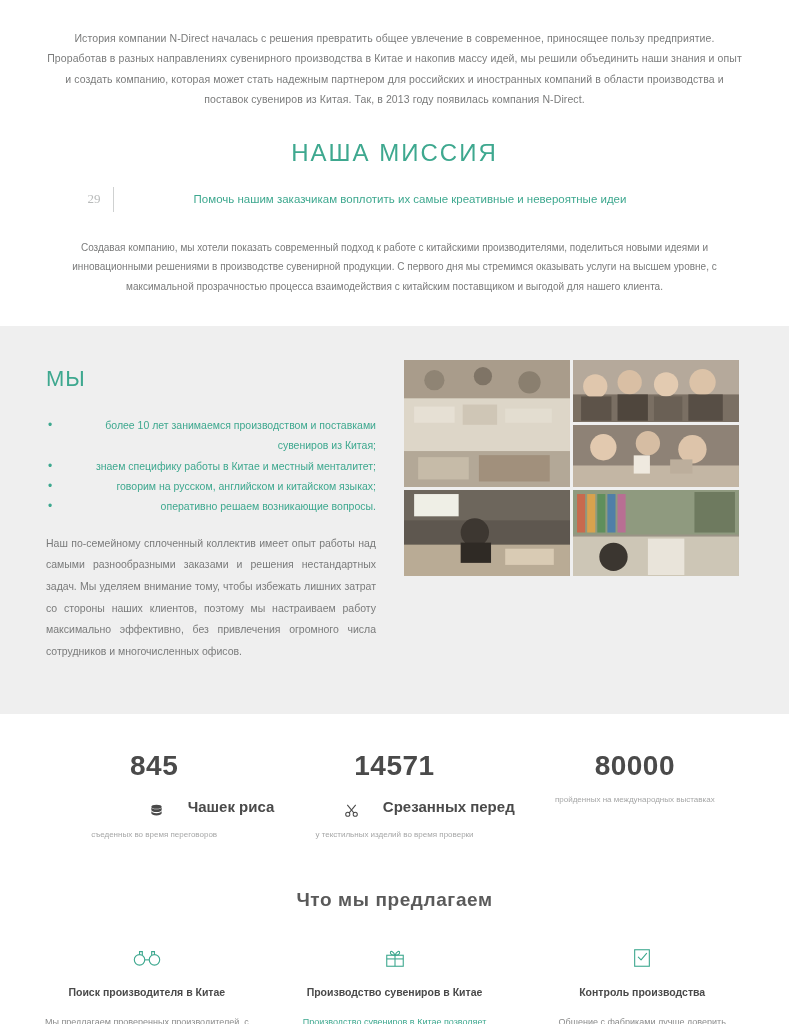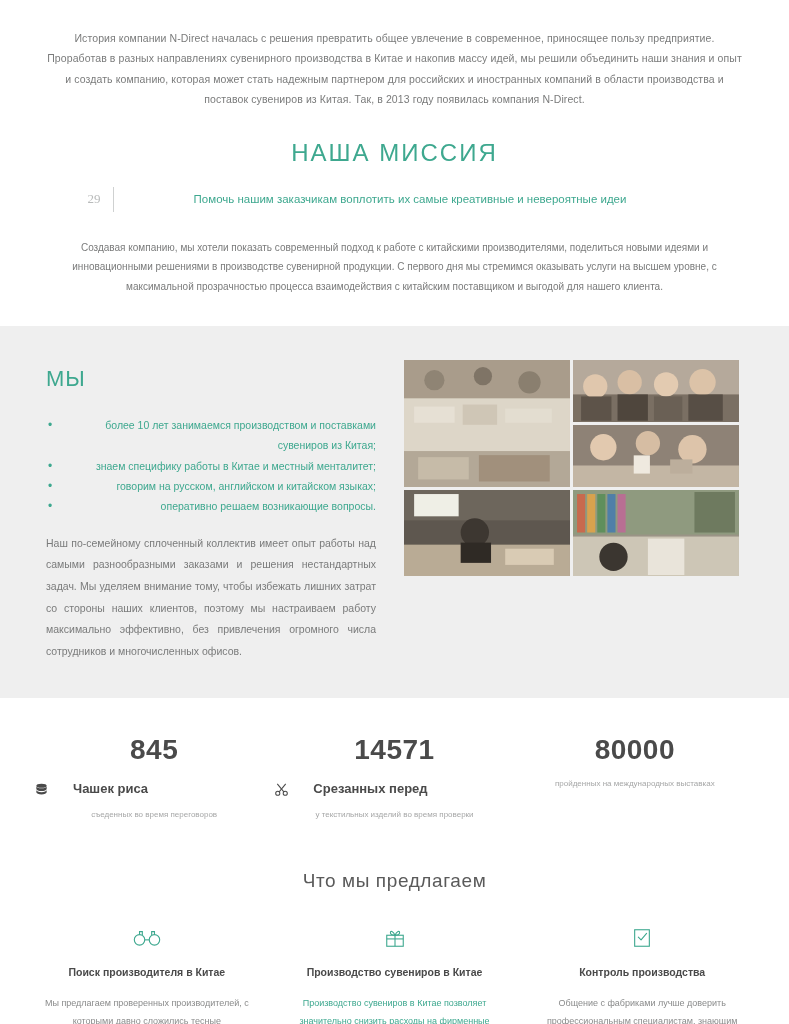--- a/index.html
+++ b/index.html
@@ -81,21 +81,21 @@
   .after-mission p {
     text-align: center;
     font-size: 10px;
     line-height: 1.95;
     color: #7a7b7b;
   }
 
   
   .we-section {
     background: #efefef;
-    padding: 34px 46px 36px 46px;
+    padding: 34px 46px 52px 46px;
     display: flex;
     gap: 28px;
   }
   .we-left { width: 330px; }
   .we-left h2 {
     color: #3ea88f;
     font-size: 22px;
     font-weight: 400;
     letter-spacing: 1px;
     margin-bottom: 16px;
@@ -158,41 +158,41 @@
     color: #4a4a4a;
     font-size: 28px;
     font-weight: bold;
     letter-spacing: .5px;
     line-height: 1.3;
     margin-bottom: 10px;
   }
   .counter .lbl {
     display: flex;
     align-items: center;
-    justify-content: flex-start;
+    justify-content: flex-end;
     gap: 24px;
     color: #4a4a4a;
-    font-size: 13px;
+    font-size: 15px;
     font-weight: bold;
     margin-bottom: 8px;
   }
   .counter .sub {
     color: #a6a7a7;
     font-size: 8px;
     line-height: 1.6;
   }
   .cicon { width: 15px; height: 15px; display: inline-block; }
 
   
   .offers { padding: 16px 30px 30px 30px; }
   .offers h2 {
     text-align: center;
     color: #5a5a5a;
     font-size: 19px;
-    font-weight: 400;
+    font-weight: 700;
     letter-spacing: .6px;
     margin-bottom: 28px;
   }
   .offer-row { display: flex; gap: 14px; }
   .offer { flex: 1; text-align: center; padding: 0 10px; }
   .offer .oicon {
     height: 26px;
     margin-bottom: 12px;
     color: #3ea88f;
     display: flex;

